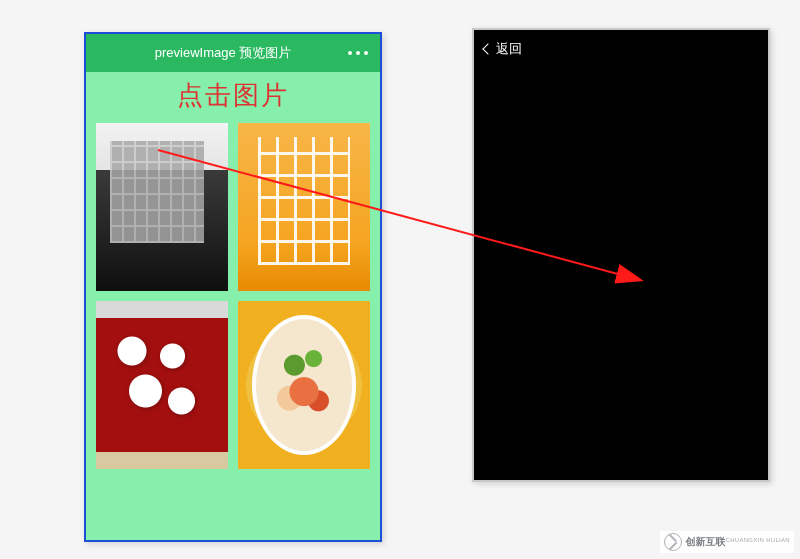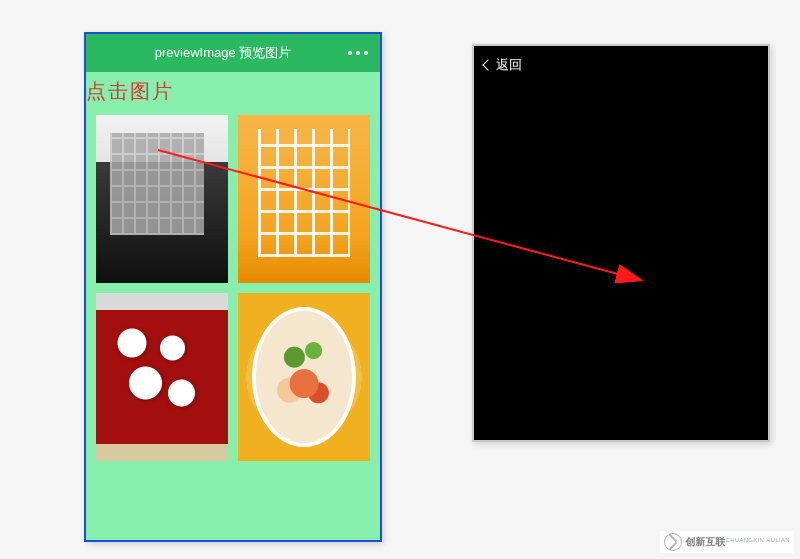--- a/index.html
+++ b/index.html
@@ -20,41 +20,40 @@
     .phone-left {
       left: 84px;
       top: 32px;
       width: 298px;
       height: 510px;
     }
     .phone-right {
       left: 472px;
       top: 28px;
       width: 298px;
-      height: 398px;
+      height: 454px;
       border-color: #c8c8c8;
-      margin-top: 16px;
     }
     .left-header {
       height: 38px;
       background: #2ab960;
       display: flex;
       align-items: center;
       justify-content: space-between;
       padding: 0 12px;
       color: #fff;
       font-size: 13px;
     }
     .left-header .title { flex: 1; text-align: center; }
     .dots { display: flex; gap: 4px; }
     .dots span { width: 4px; height: 4px; border-radius: 50%; background: #fff; display: block; }
     .click-label {
-      text-align: left;
+      text-align: center;
       color: #d33;
-      font-size: 20px;
+      font-size: 26px;
       font-weight: 500;
       padding: 6px 0 4px 0;
       letter-spacing: 2px;
     }
     .grid {
       display: grid;
       grid-template-columns: 1fr 1fr;
       gap: 10px;
       padding: 6px 10px;
     }

